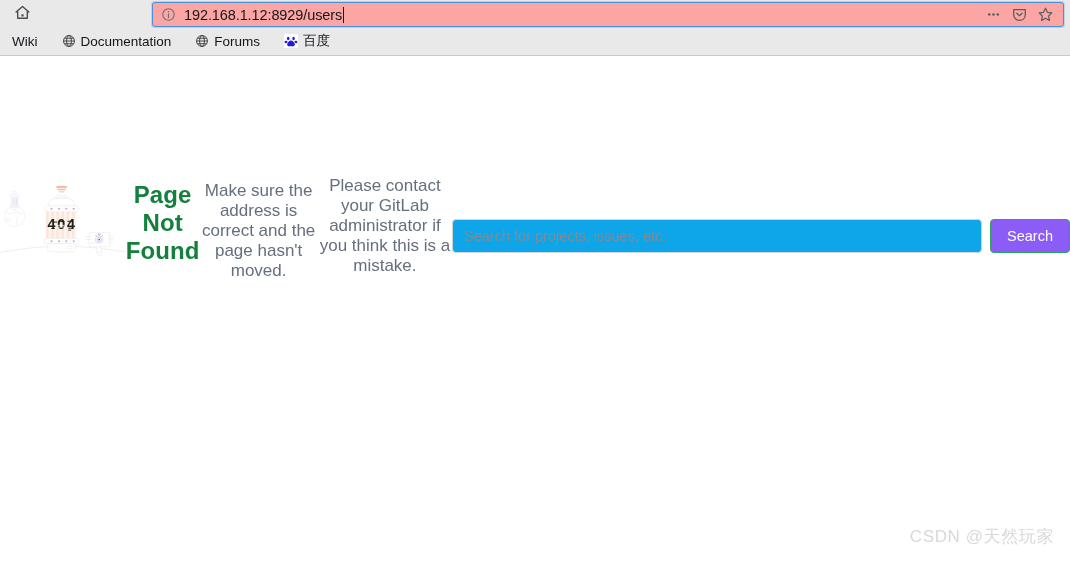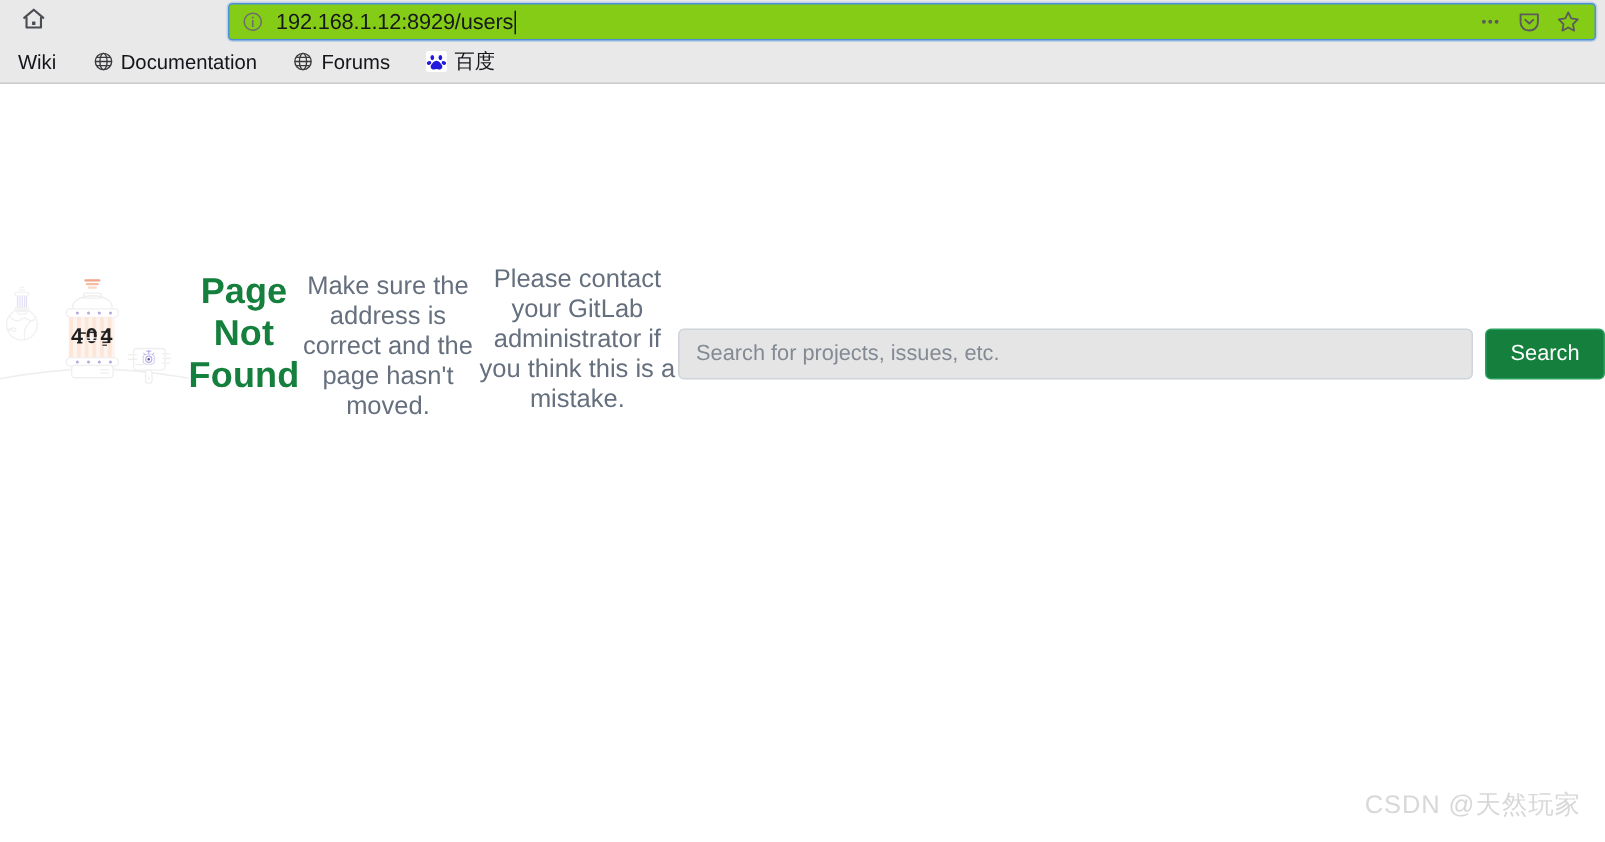--- a/index.html
+++ b/index.html
@@ -28,21 +28,21 @@
     width: 28px; height: 24px;
     display: flex; align-items: center; justify-content: center;
     border-radius: 3px;
     flex: 0 0 auto;
     margin-left: 2px;
   }
   #nav-spacer-left { width: 116px; flex: 0 0 auto; }
   #urlbar {
     flex: 1 1 auto;
     height: 25px;
-    background: #84cc16;
+    background: #fca5a5;
     border: 1px solid #4a90d9;
     border-radius: 3px;
     display: flex;
     align-items: center;
     padding: 0 5px 0 8px;
     box-shadow: 0 0 0 1px rgba(74,144,217,0.25);
   }
   #identity-icon { flex: 0 0 auto; display:flex; align-items:center; margin-right: 8px; }
   #url-text-wrap {
     flex: 1 1 auto;
@@ -128,21 +128,21 @@
   }
   #search-input {
     width: 530px;
     height: 34px;
     border: 1px solid #ced4da;
     border-radius: 4px;
     padding: 0 11px;
     font-size: 14.5px;
     color: #2e2e2e;
     font-family: "Liberation Sans", sans-serif;
-    background: #e5e5e5;
+    background: #0ea5e9;
     outline: none;
   }
   #search-input::placeholder { color: #848a94; opacity: 1; }
   #search-button {
     height: 34px;
     padding: 0 16px;
     background: #2da160;
     border: 1px solid #2da160;
     border-radius: 4px;
     color: #ffffff;
@@ -392,18 +392,18 @@
       </g>
     </svg>
 
     <h1 id="page-title">Page Not Found</h1>
 
     <p class="page-sub">Make sure the address is correct and the page hasn't moved.</p>
     <p class="page-sub second">Please contact your GitLab administrator if you think this is a mistake.</p>
 
     <div id="search-row">
       <input id="search-input" type="text" placeholder="Search for projects, issues, etc." style="">
-      <button id="search-button" style="background: #15803d; border-color: rgb(45, 161, 96);">Search</button>
+      <button id="search-button" style="background: #8b5cf6; border-color: rgb(45, 161, 96);">Search</button>
     </div>
   </div>
 
   <div id="watermark">CSDN @天然玩家</div>
 </div>
 
 </body></html>

